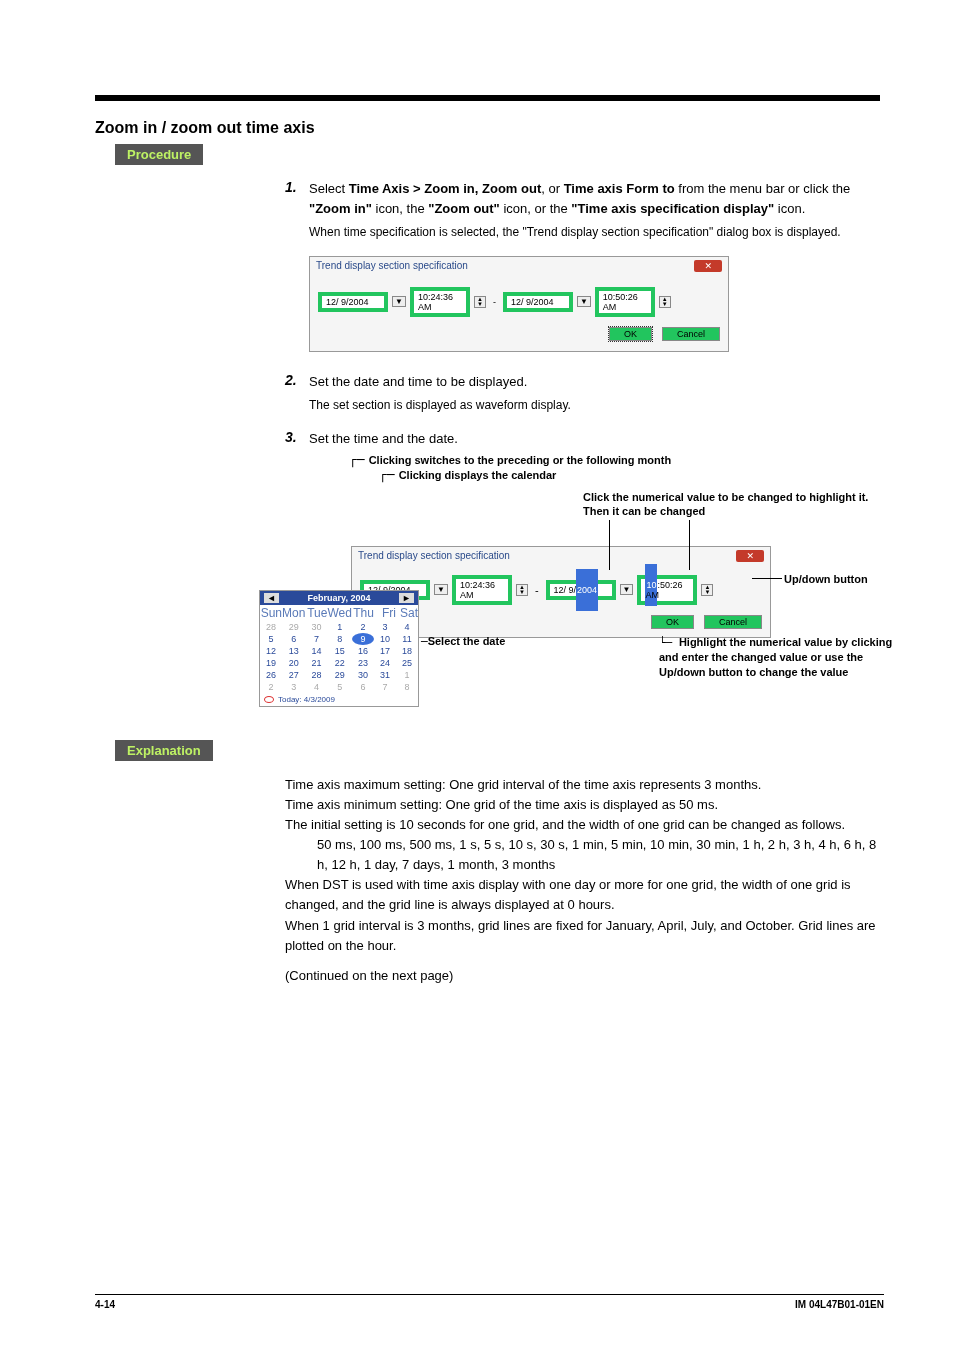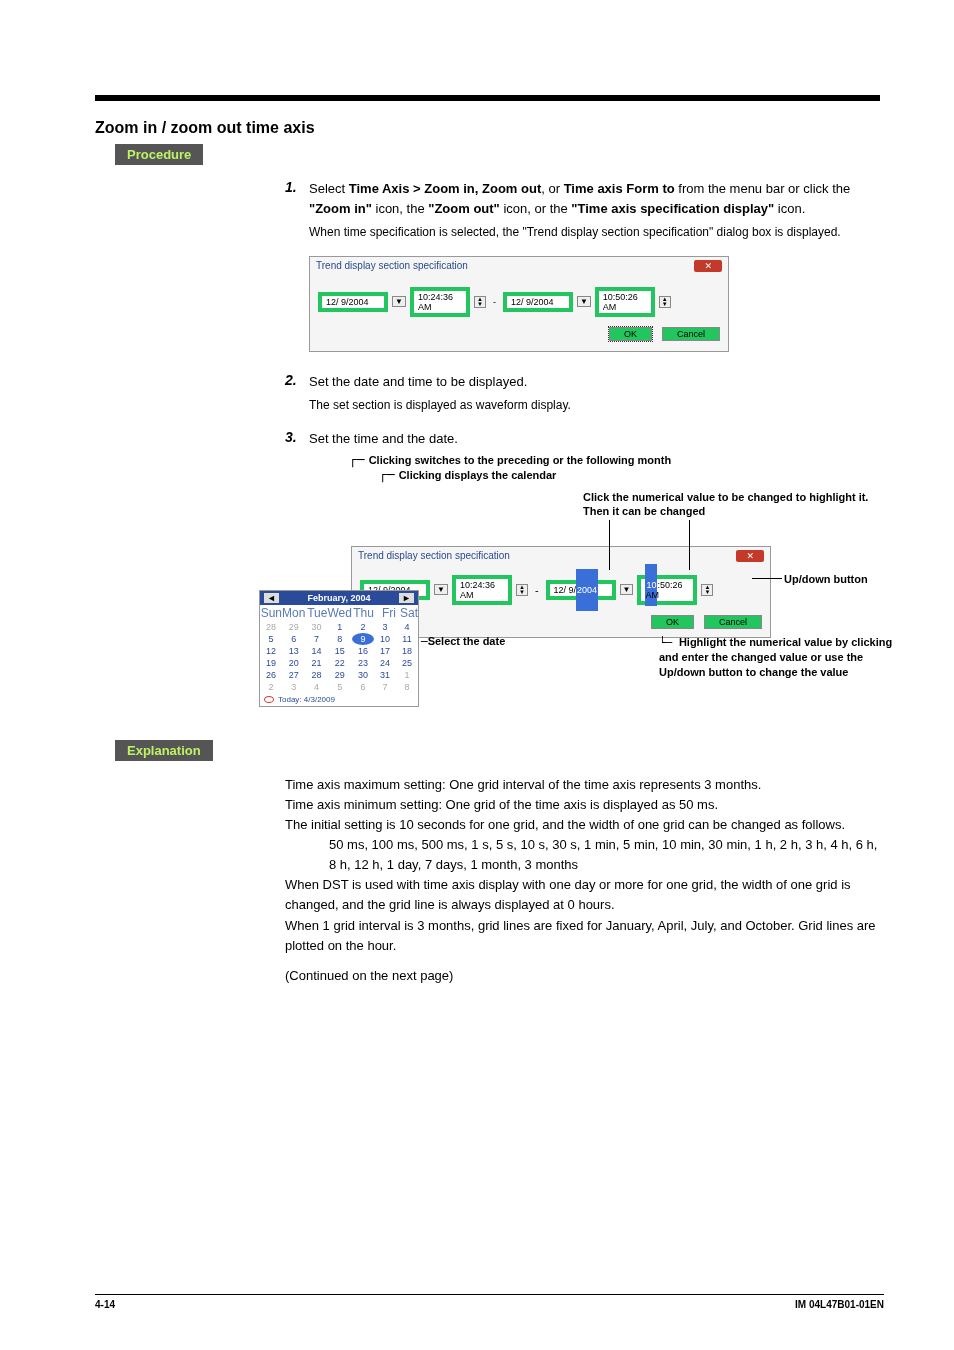--- a/index.html
+++ b/index.html
@@ -245,21 +245,21 @@
   .explanation {
     margin-top: 20px;
   }
   .exp-col {
     margin-left: 190px;
     width: 600px;
     font-size: 13px;
     line-height: 1.55;
   }
   .exp-indent {
-    margin-left: 44px;
+    margin-left: 32px;
   }
   .continued {
     margin-top: 10px;
   }
   .footer {
     position: absolute;
     bottom: 40px;
     left: 95px;
     right: 70px;
     border-top: 1px solid #000;

